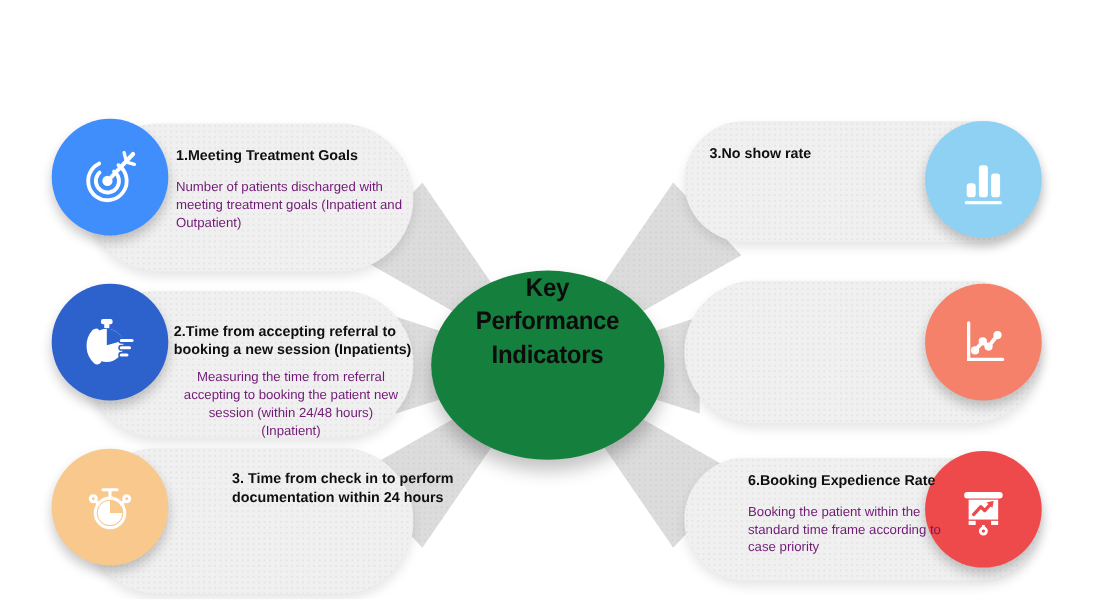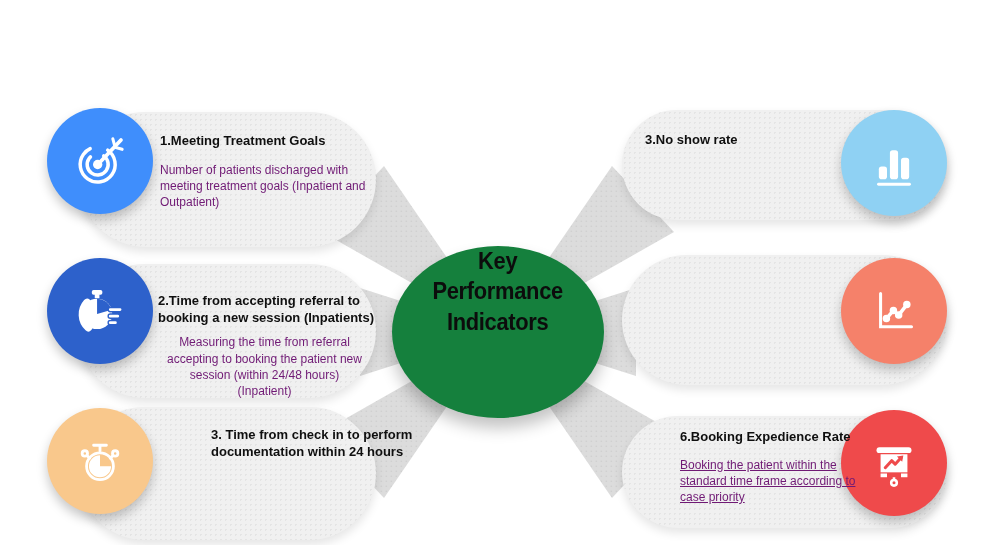--- a/index.html
+++ b/index.html
@@ -24,21 +24,21 @@
   .p6{left:622px;top:416px;width:325px;height:112px;border-radius:56px;}
   
   .pill-content{position:absolute;z-index:5;display:flex;flex-direction:column;}
   .pill-title{font-weight:700;font-size:13px;line-height:1.28;color:#0f0f0f;}
   .pill-body{font-size:12px;line-height:1.36;color:#701a75;}
   .c1{left:160px;top:133px;width:220px;} .c1 .pill-body{margin-top:12px;width:212px;}
   .c2{left:158px;top:293px;width:232px;} .c2 .pill-title{width:228px;} .c2 .pill-body{margin-top:8px;width:205px;margin-left:4px;text-align:center;}
   .c3{left:160px;top:427px;width:226px;margin-left:39px;} .c3 .pill-title{width:220px;margin-left:12px;} .c3 .pill-body{margin-top:10px;width:172px;}
   .c4{left:645px;top:132px;width:260px;} .c4 .pill-body{margin-top:12px;width:162px;margin-left:12px;}
   .c5{left:641px;top:266px;width:280px;} .c5 .pill-title{white-space:nowrap;} .c5 .pill-body{margin-top:7px;width:213px;margin-left:10px;}
-  .c6{left:680px;top:429px;width:240px;} .c6 .pill-body{margin-top:11px;width:188px;text-decoration:underline;}
+  .c6{left:680px;top:429px;width:240px;} .c6 .pill-body{margin-top:11px;width:188px;}
   
   .badge{
     position:absolute;z-index:4;width:106px;height:106px;border-radius:50%;
     display:flex;align-items:center;justify-content:center;
     box-shadow:0 6px 11px rgba(0,0,0,.22);
   }
   .badge svg{width:56px;height:56px;display:block;}
   .b1{left:47px;top:108px;} .b2{left:47px;top:258px;} .b3{left:47px;top:408px;}
   .b4{left:841px;top:110px;} .b5{left:841px;top:258px;} .b6{left:841px;top:410px;}
   

